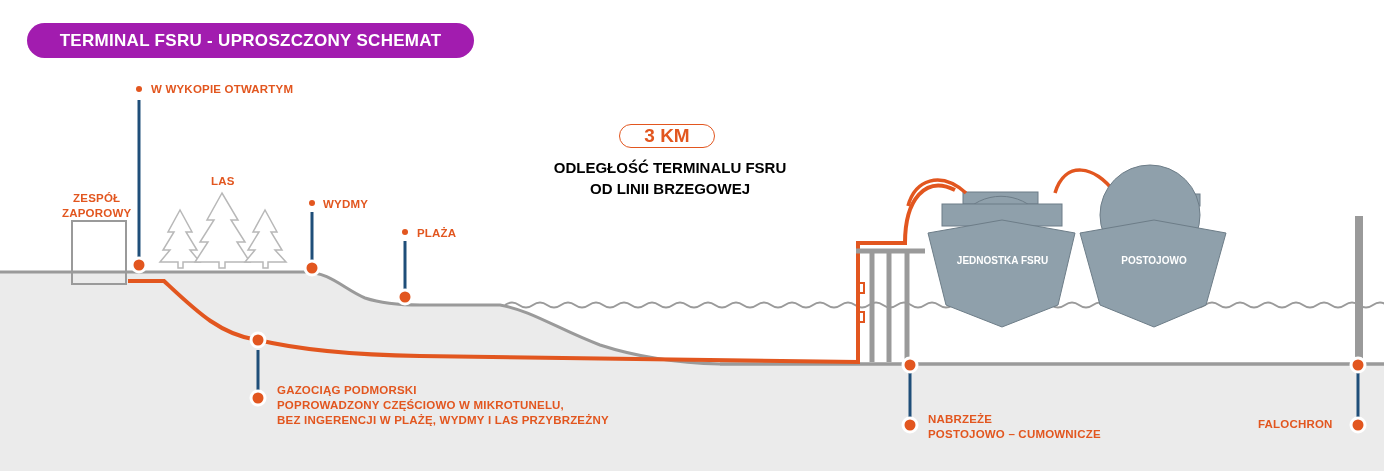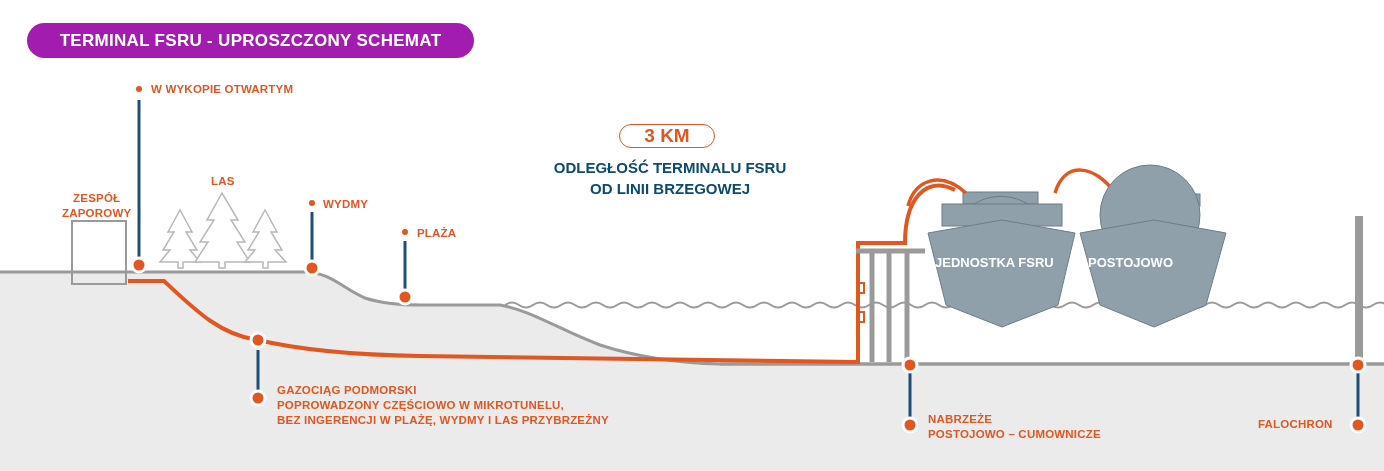--- a/index.html
+++ b/index.html
@@ -1,22 +1,22 @@
 <!DOCTYPE html>
 <html><head>
 <meta charset="utf-8">
 <style>
   html, body { margin:0; padding:0; background:#ffffff; }
   body { width:1384px; height:471px; overflow:hidden; position:relative; font-family:"Liberation Sans", sans-serif; }
   #scene { position:absolute; left:0; top:0; }
   .lbl { position:absolute; font-family:"Liberation Sans", sans-serif; font-weight:bold; color:#e2561f; font-size:11.5px; line-height:15px; letter-spacing:0.2px; white-space:nowrap; }
   .title-pill { position:absolute; left:27px; top:23px; width:447px; height:35px; border-radius:18px; background:#a21caf; color:#fff; font-weight:bold; font-size:17px; display:flex; align-items:center; justify-content:center; letter-spacing:0.3px; }
   .km-pill { position:absolute; left:619px; top:124px; width:96px; height:24px; border:1.5px solid #e2561f; border-radius:14px; color:#e2561f; font-weight:bold; font-size:19px; display:flex; align-items:center; justify-content:center; box-sizing:border-box; }
-  .dist { position:absolute; left:520px; top:157px; width:300px; text-align:center; color:#0c4a6e; font-weight:bold; font-size:15px; line-height:21px; }
-  .ship-lbl { position:absolute; color:#ffffff; font-weight:bold; font-size:13px; text-align:left; }
+  .dist { position:absolute; left:520px; top:157px; width:300px; text-align:center; color:#000000; font-weight:bold; font-size:15px; line-height:21px; }
+  .ship-lbl { position:absolute; color:#ffffff; font-weight:bold; font-size:10px; text-align:center; }
   .center { text-align:center; }
 </style>
 </head>
 <body>
 
 <svg id="scene" width="1384" height="471" viewBox="0 0 1384 471" xmlns="http://www.w3.org/2000/svg">
 
   <path d="M0,272 L305,272 C330,272 345,290 365,298 C380,303 395,305 420,305 L500,305 C530,310 560,330 600,345 C640,358 680,363 720,364 L1384,364 L1384,471 L0,471 Z" fill="#ebebeb"></path>
 
   <path d="M0,272 L305,272 C330,272 345,290 365,298 C380,303 395,305 420,305 L500,305 C530,310 560,330 600,345 C640,358 680,363 720,364 L1384,364" fill="none" stroke="#9a9a9a" stroke-width="3"></path>

